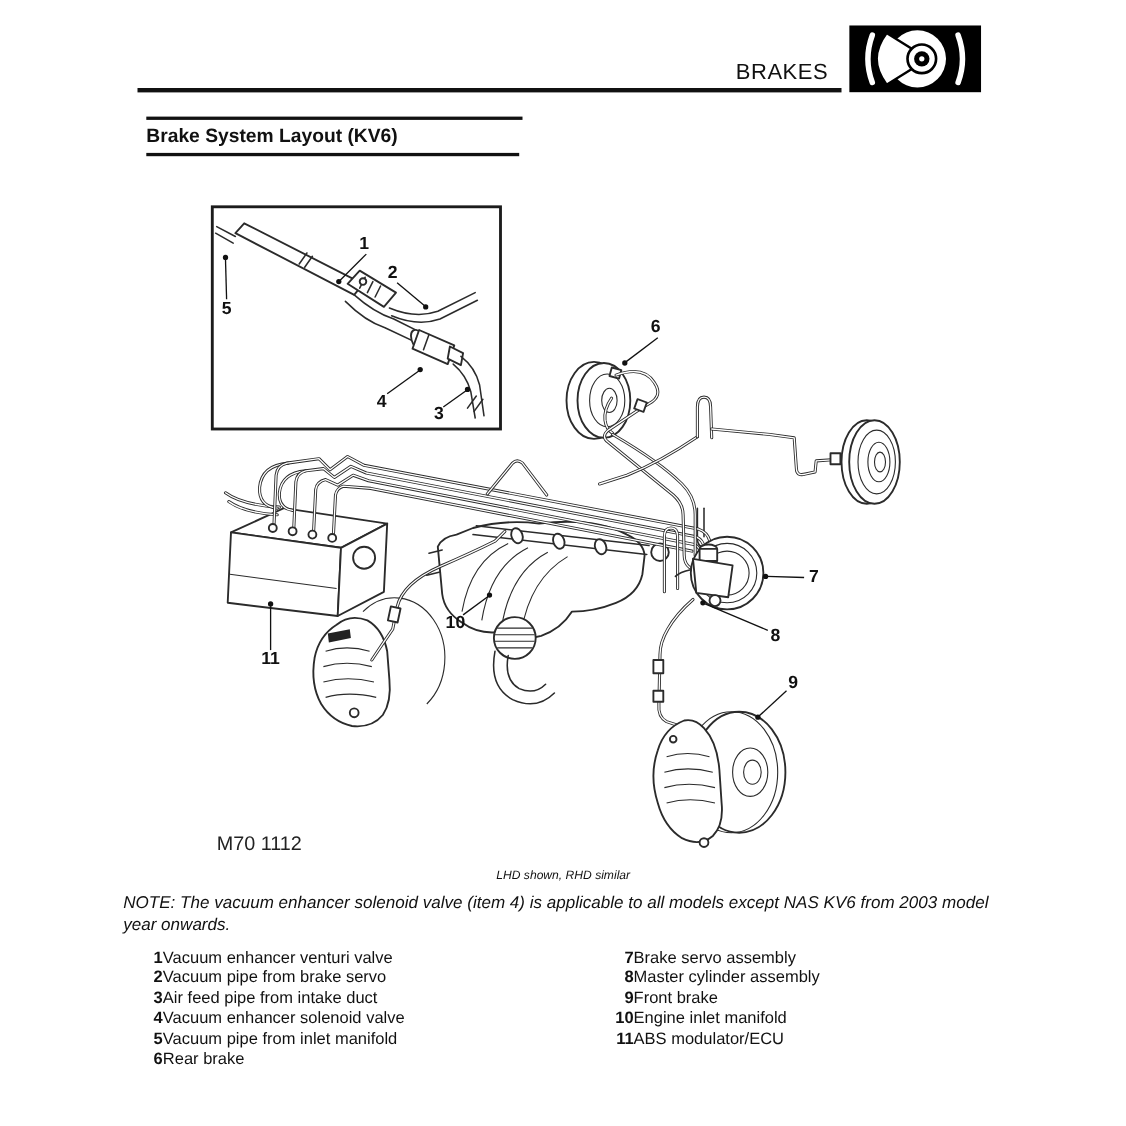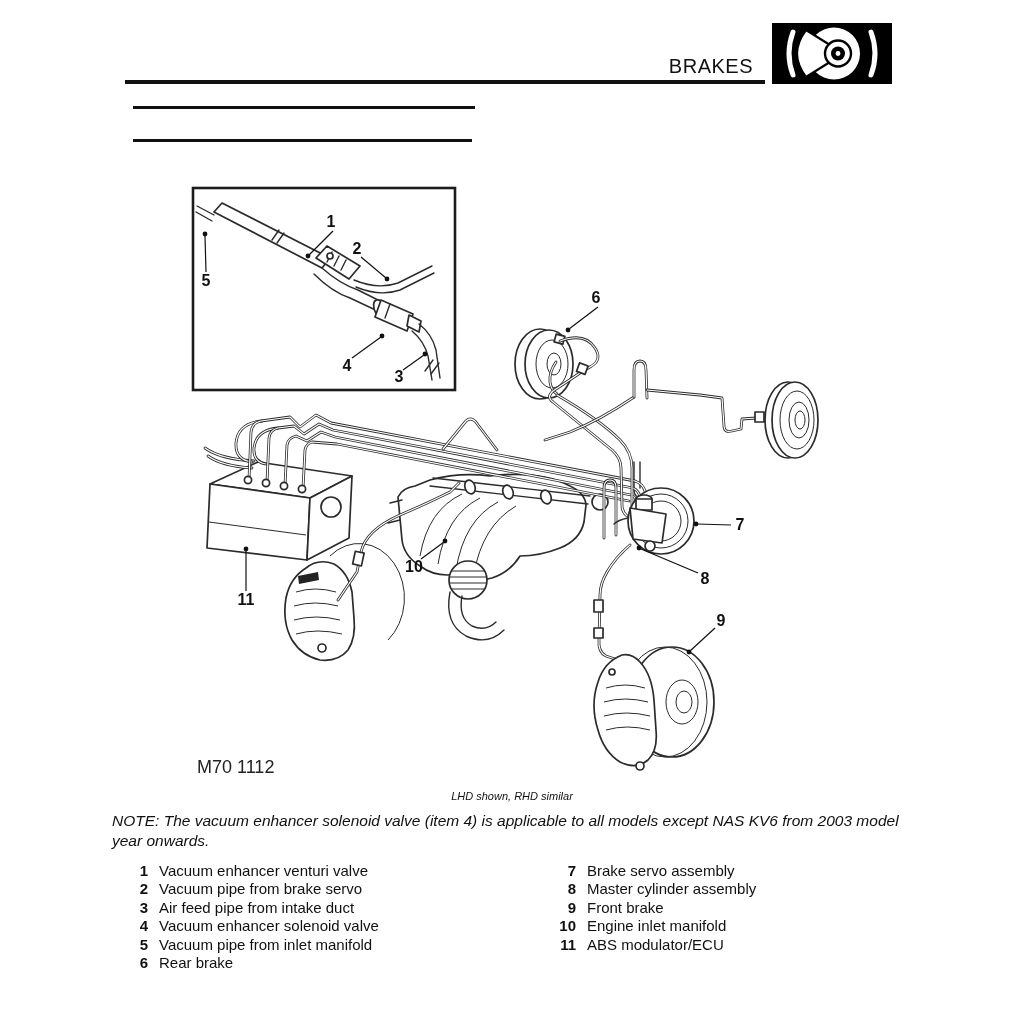--- a/index.html
+++ b/index.html
@@ -10,21 +10,21 @@
   .header-title{position:absolute;top:55px;right:259px;font-size:20px;letter-spacing:.5px;color:#111;}
   .section-title{position:absolute;left:133px;top:113px;font-size:17.5px;font-weight:bold;color:#111;}
   .fig-code{position:absolute;left:197px;top:757px;font-size:18px;color:#222;text-align:center;}
   .caption{position:absolute;left:0;top:790px;width:1024px;text-align:center;
            font-style:italic;font-size:11px;color:#111;}
   .note{position:absolute;left:112px;top:811px;width:800px;
         font-style:italic;font-size:15.5px;line-height:20px;color:#111;}
   .legend-col{position:absolute;font-size:15px;line-height:18.4px;color:#111;}
   .legend-row{display:flex;}
   .legend-num{font-weight:bold;text-align:right;flex:0 0 30px;}
-  .legend-label{margin-left:11px;white-space:nowrap;}
+  .legend-label{white-space:nowrap;}
   .callout{position:absolute;transform:translate(-50%,-50%);font-size:16px;font-weight:bold;color:#111;}
   
   .ln{fill:none;stroke:#2b2b2b;stroke-width:1.4;stroke-linecap:round;stroke-linejoin:round;}
   .part{fill:#fff;stroke:#2b2b2b;stroke-width:1.7;stroke-linejoin:round;}
   .thin{fill:none;stroke:#2b2b2b;stroke-width:1;}
   .tube{fill:none;stroke:#2b2b2b;stroke-width:2.8;stroke-linecap:round;stroke-linejoin:round;}
   .tube-i{fill:none;stroke:#ffffff;stroke-width:1.2;stroke-linecap:round;stroke-linejoin:round;}
   .leader{stroke:#111;stroke-width:1.2;}
   .dot{fill:#111;}
 </style>
@@ -42,20 +42,21 @@
     <circle cx="66" cy="30.5" r="13" fill="#fff" stroke="#000" stroke-width="2.4"></circle>
     <circle cx="66" cy="30.5" r="7" fill="#000"></circle>
     <circle cx="66" cy="30.5" r="2.4" fill="#fff"></circle>
     <path d="M 21,9 Q 13,30.5 21,52" fill="none" stroke="#fff" stroke-width="5" stroke-linecap="round"></path>
     <path d="M 99,9 Q 107,30.5 99,52" fill="none" stroke="#fff" stroke-width="5" stroke-linecap="round"></path>
   </svg>
 
   <div class="rule" style="left:125px;top:80px;width:640px;height:3.5px;"></div>
 
   <div class="rule" style="left:133px;top:106px;width:342px;height:3px;"></div>
+  <div class="section-title">Brake System Layout (KV6)</div>
   <div class="rule" style="left:133px;top:139px;width:339px;height:3px;"></div>
 
   <svg class="abs" style="left:0;top:0;" width="1024" height="1024" viewBox="0 0 1024 1024">
 
     <g>
       <rect x="193" y="188" width="262" height="202" fill="#fff" stroke="#1c1c1c" stroke-width="2.6"></rect>
       <path class="ln" d="M 197,206 L 214,215"></path>
       <path class="ln" d="M 196,212 L 212,221"></path>
       <path class="part" d="M 214,212 L 222,203 L 330,258 L 322,268 Z"></path>
       <path class="ln" d="M 272,240 L 279,230"></path>

